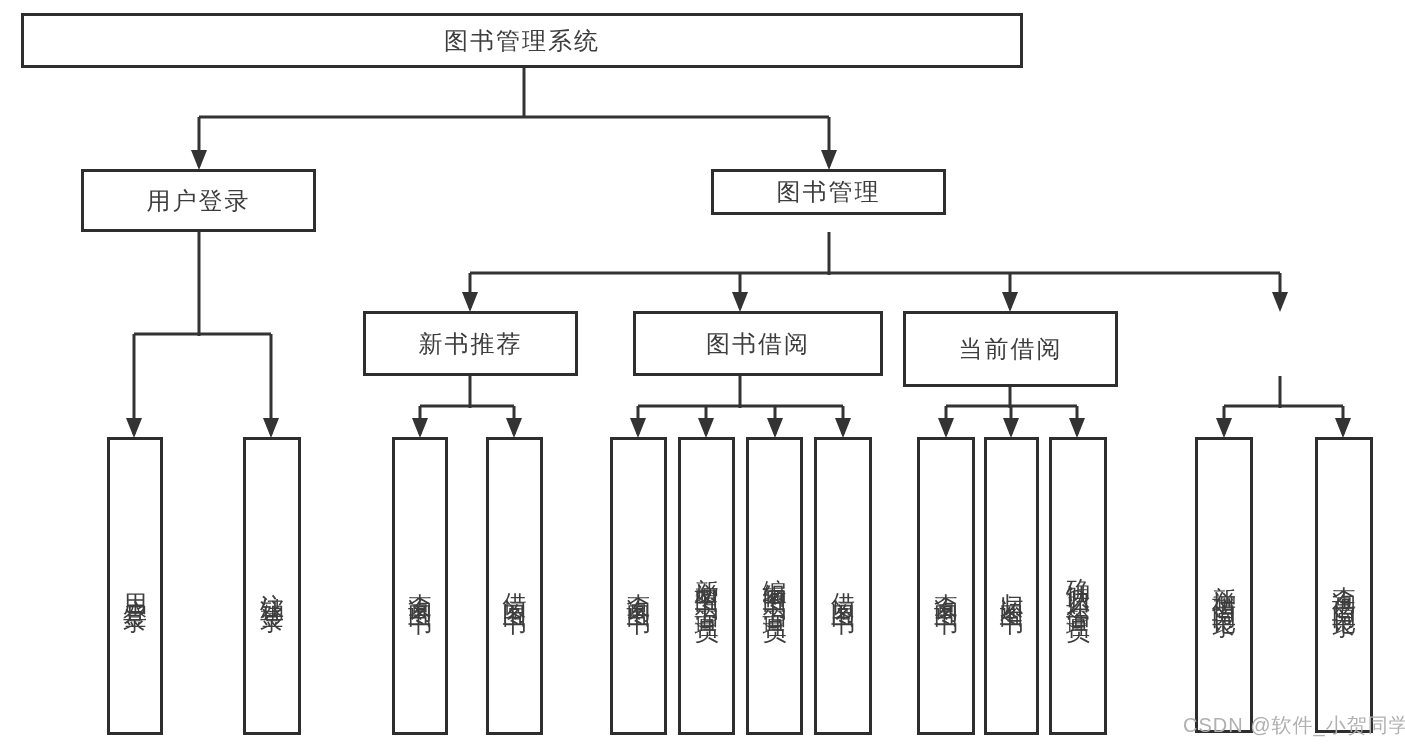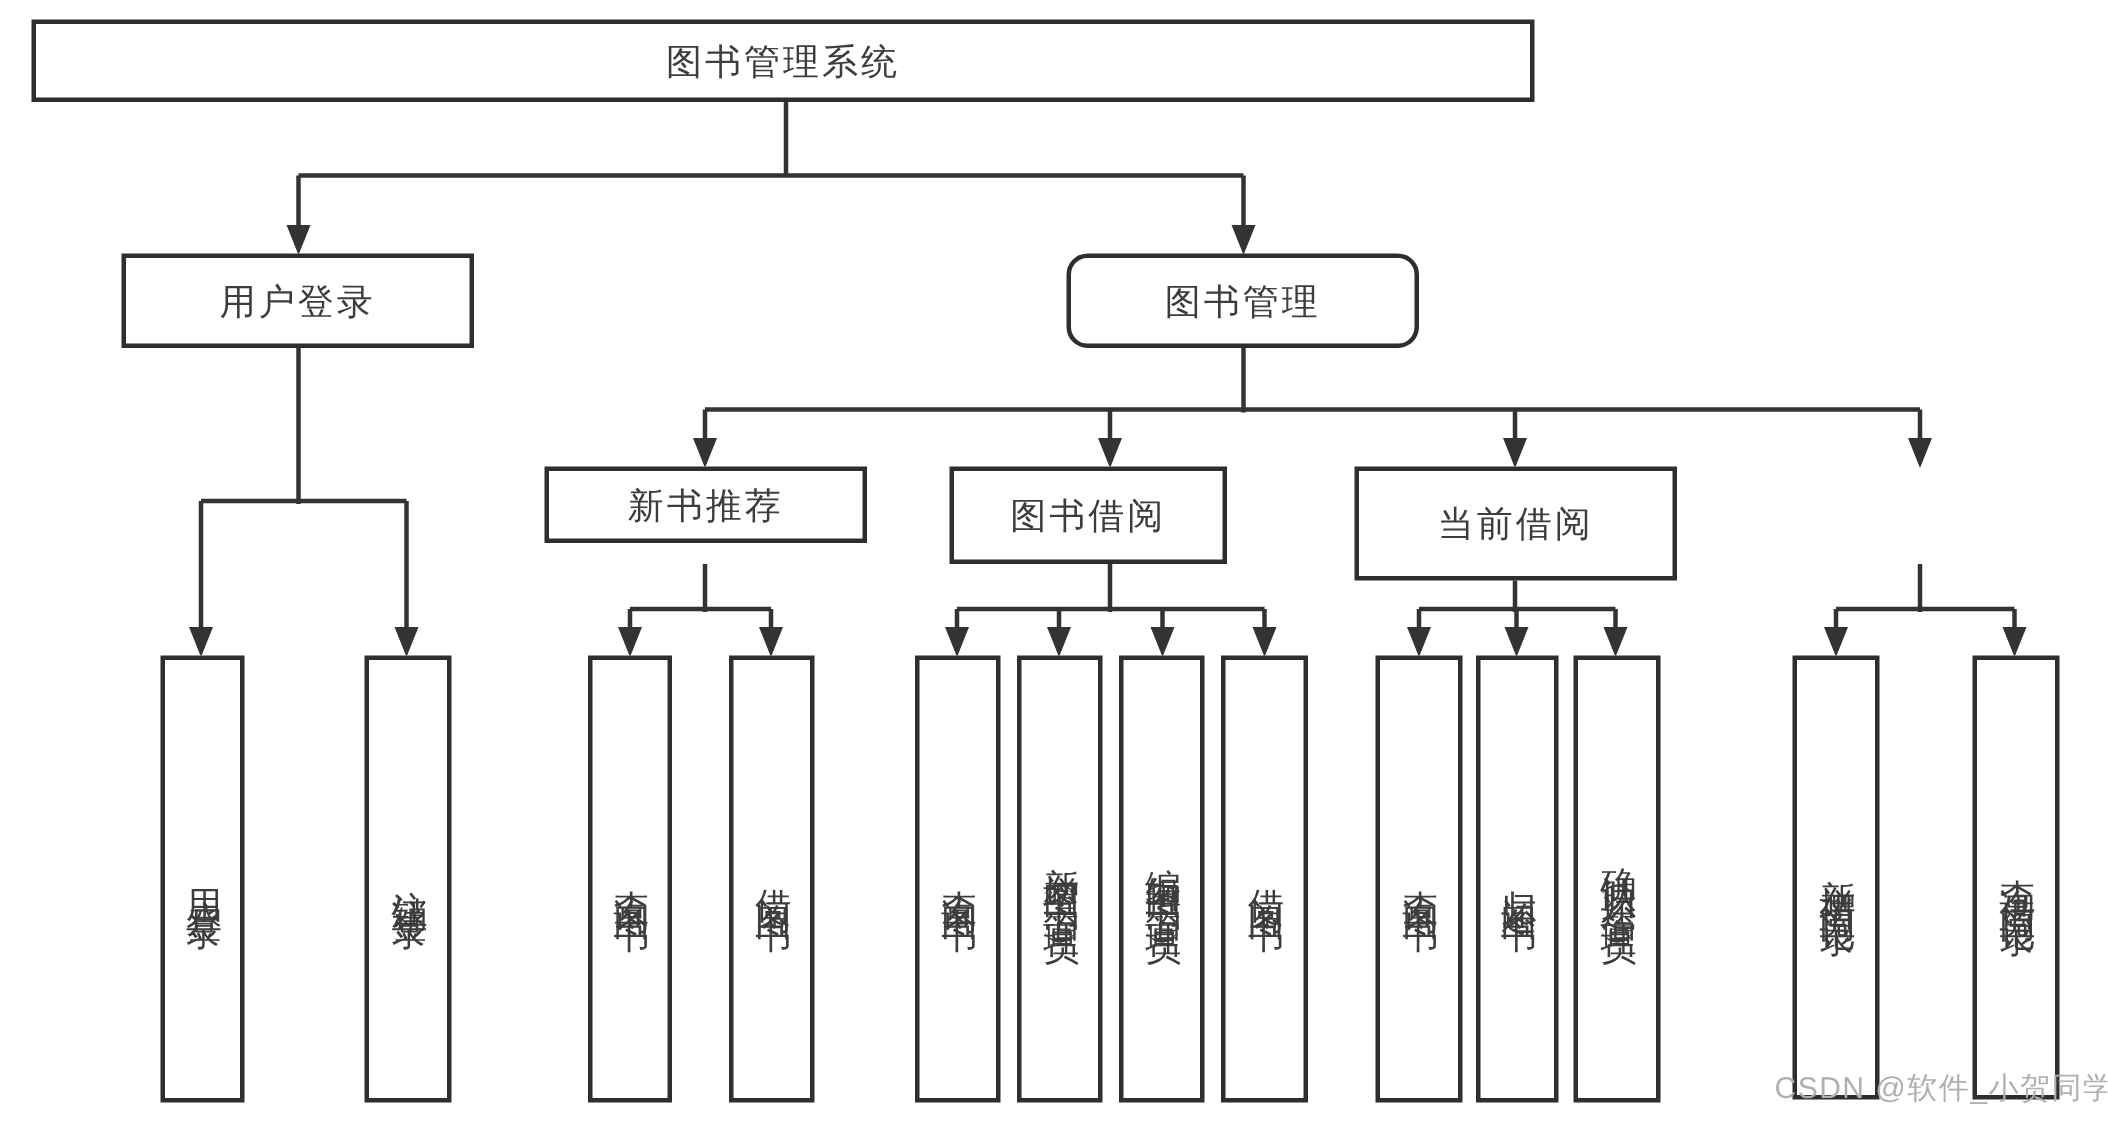--- a/index.html
+++ b/index.html
@@ -94,28 +94,28 @@
     </g>
   </svg>
 
   <div class="box" style="left:21px;top:13px;width:1002px;height:55px;">
     <span class="lbl">图书管理系统</span>
   </div>
 
   <div class="box" style="left:81px;top:169px;width:235px;height:63px;">
     <span class="lbl">用户登录</span>
   </div>
-  <div class="box" style="left:711px;top:169px;width:235px;height:63px;border-radius:14px;">
+  <div class="box" style="left:711px;top:169px;width:235px;height:46px;">
     <span class="lbl">图书管理</span>
   </div>
 
-  <div class="box" style="left:363px;top:311px;width:215px;height:51px;">
+  <div class="box" style="left:363px;top:311px;width:215px;height:65px;">
     <span class="lbl">新书推荐</span>
   </div>
-  <div class="box" style="left:633px;top:311px;width:185px;height:65px;">
+  <div class="box" style="left:633px;top:311px;width:250px;height:65px;">
     <span class="lbl">图书借阅</span>
   </div>
   <div class="box" style="left:903px;top:311px;width:215px;height:76px;">
     <span class="lbl">当前借阅</span>
   </div>
 
   <div class="box" style="left:107px;top:437px;width:56px;height:298px;">
     <span class="vlbl">用户登录</span>
   </div>
   <div class="box" style="left:243px;top:437px;width:58px;height:298px;">

